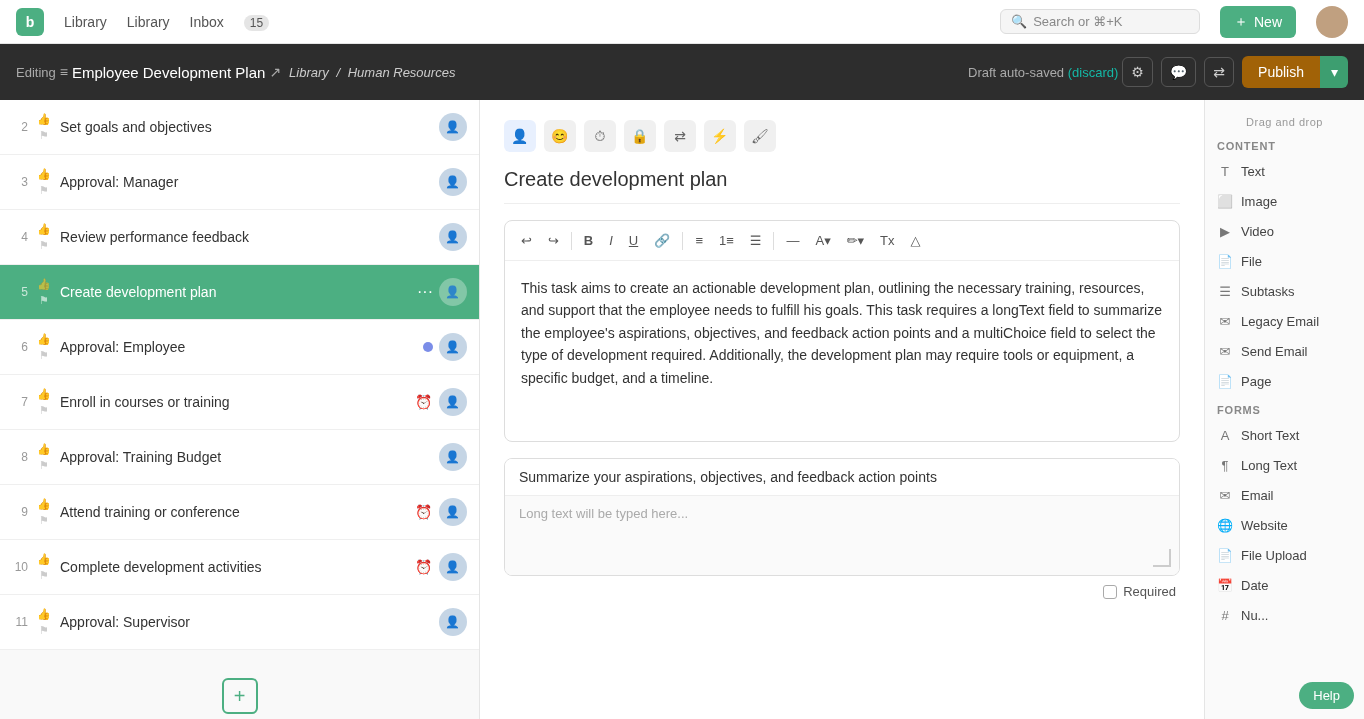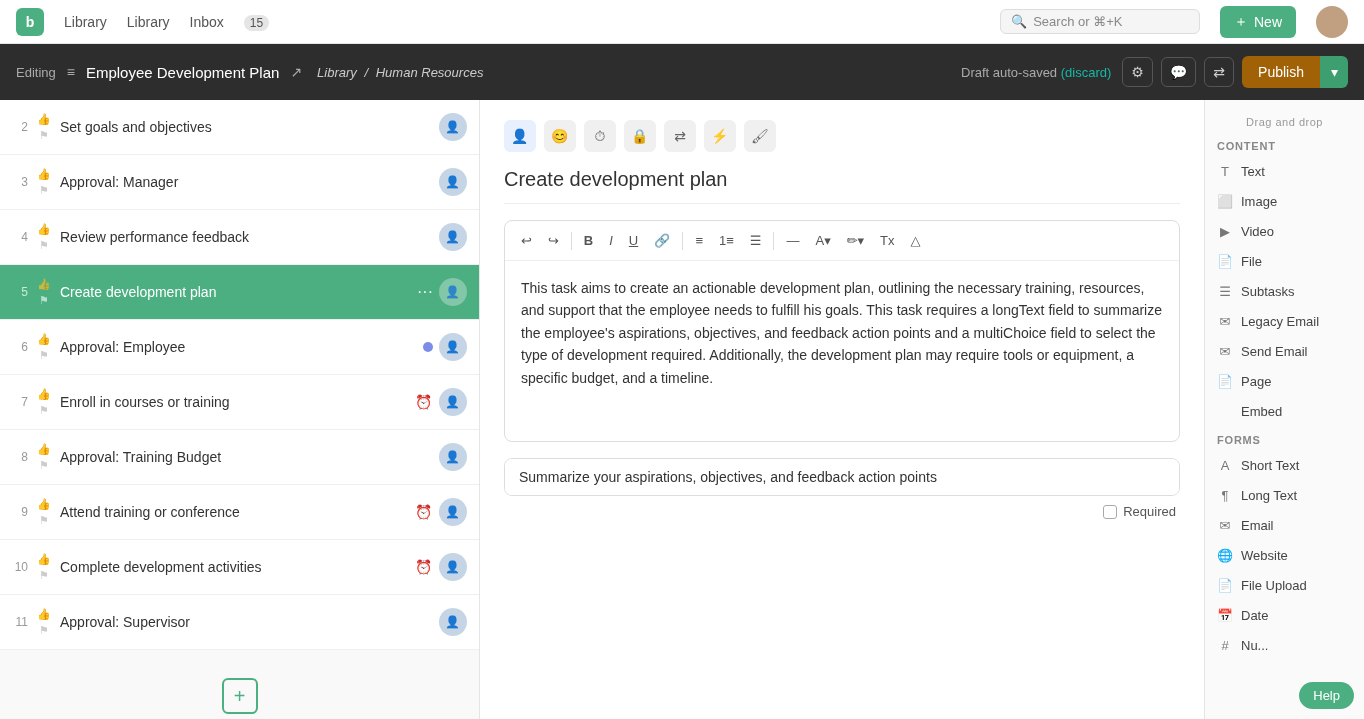--- a/index.html
+++ b/index.html
@@ -15,21 +15,21 @@
     .nav-link { color: #555; text-decoration: none; font-size: 14px; cursor: pointer; }
     .inbox-badge { background: #e5e5e5; border-radius: 10px; padding: 1px 6px; font-size: 12px; margin-left: 16px; }
     .nav-spacer { flex: 1; }
     .search-bar { display: flex; align-items: center; background: #f5f5f5; border: 1px solid #ddd; border-radius: 6px; padding: 4px 10px; gap: 6px; width: 200px; color: #888; font-size: 13px; }
     .new-btn { display: flex; align-items: center; gap: 6px; background: #4CAF82; color: white; border: none; border-radius: 6px; padding: 7px 14px; font-size: 14px; cursor: pointer; font-weight: 500; }
     .avatar { width: 32px; height: 32px; border-radius: 50%; background: #c0a080; overflow: hidden; }
 
     
     .edit-header {
       background: #2d2d2d; color: #fff; padding: 0 16px;
-      display: flex; align-items: center; height: 56px; gap: 11px;
+      display: flex; align-items: center; height: 56px; gap: 4px;
     }
     .edit-label { color: #aaa; font-size: 13px; }
     .edit-icon { color: #aaa; font-size: 14px; }
     .edit-title { color: #fff; font-size: 15px; font-weight: 500; }
     .breadcrumb { color: #aaa; font-size: 13px; }
     .breadcrumb span { color: #ccc; }
     .header-spacer { flex: 1; }
     .draft-status { color: #aaa; font-size: 13px; }
     .discard-link { color: #14b8a6; cursor: pointer; }
     .header-actions { display: flex; align-items: center; gap: 8px; }
@@ -334,20 +334,23 @@
         <button class="ed-btn">A▾</button>
         <button class="ed-btn">✏▾</button>
         <button class="ed-btn">Tx</button>
         <button class="ed-btn">△</button>
       </div>
       <div class="editor-body" contenteditable="true" style="">This task aims to create an actionable development plan, outlining the necessary training, resources, and support that the employee needs to fulfill his goals. This task requires a longText field to summarize the employee's aspirations, objectives, and feedback action points and a multiChoice field to select the type of development required. Additionally, the development plan may require tools or equipment, a specific budget, and a timeline.</div>
     </div>
 
     <div class="form-field-box">
       <div class="form-field-label">Summarize your aspirations, objectives, and feedback action points</div>
+      <div class="form-field-input">
+        <span style="color:#aaa;font-size:13px;">Long text will be typed here...</span>
+      </div>
     </div>
 
     <div class="required-row">
       <div class="checkbox"></div>
       <span>Required</span>
     </div>
   </div>
 
   <div class="right-sidebar">
     <div class="drag-drop-label">Drag and drop</div>
@@ -378,24 +381,20 @@
     <span>Legacy Email</span>
   </div>
         <div class="content-item">
     <span class="content-icon">✉</span>
     <span>Send Email</span>
   </div>
         <div class="content-item">
     <span class="content-icon">📄</span>
     <span>Page</span>
   </div>
-        <div class="content-item">
-    <span class="content-icon"></span>
-    <span>Embed</span>
-  </div>
       </div>
     <div class="section-label">FORMS</div>
     <div id="forms-items-container">
         <div class="content-item">
     <span class="content-icon">A</span>
     <span>Short Text</span>
   </div>
         <div class="content-item">
     <span class="content-icon">¶</span>
     <span>Long Text</span>

